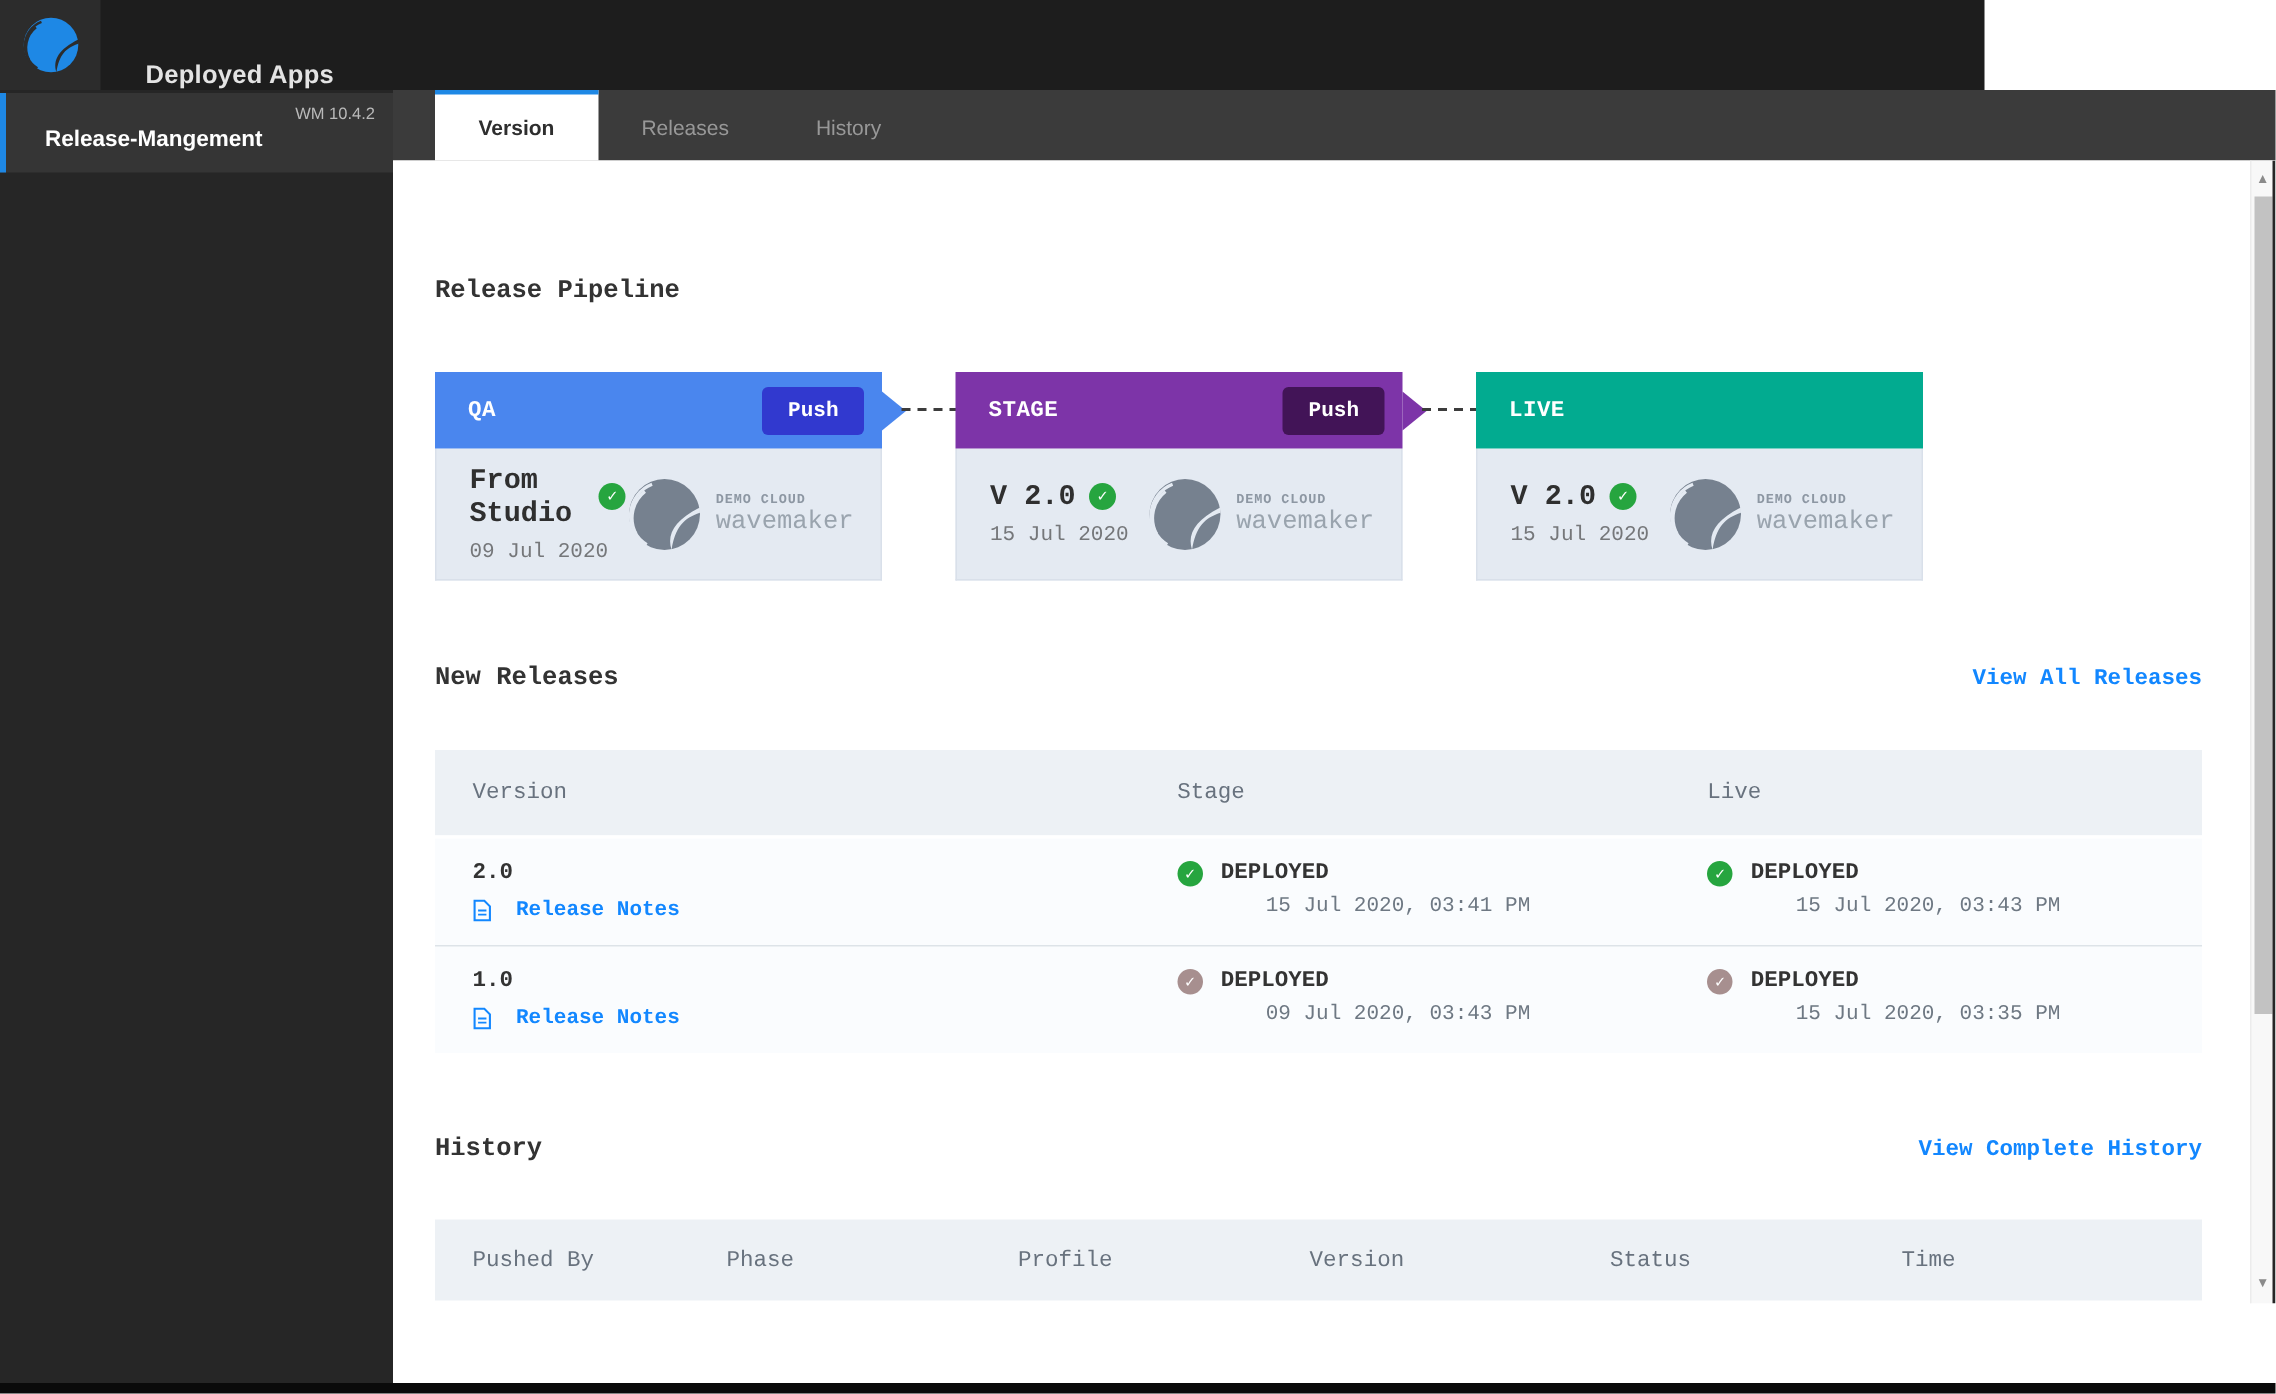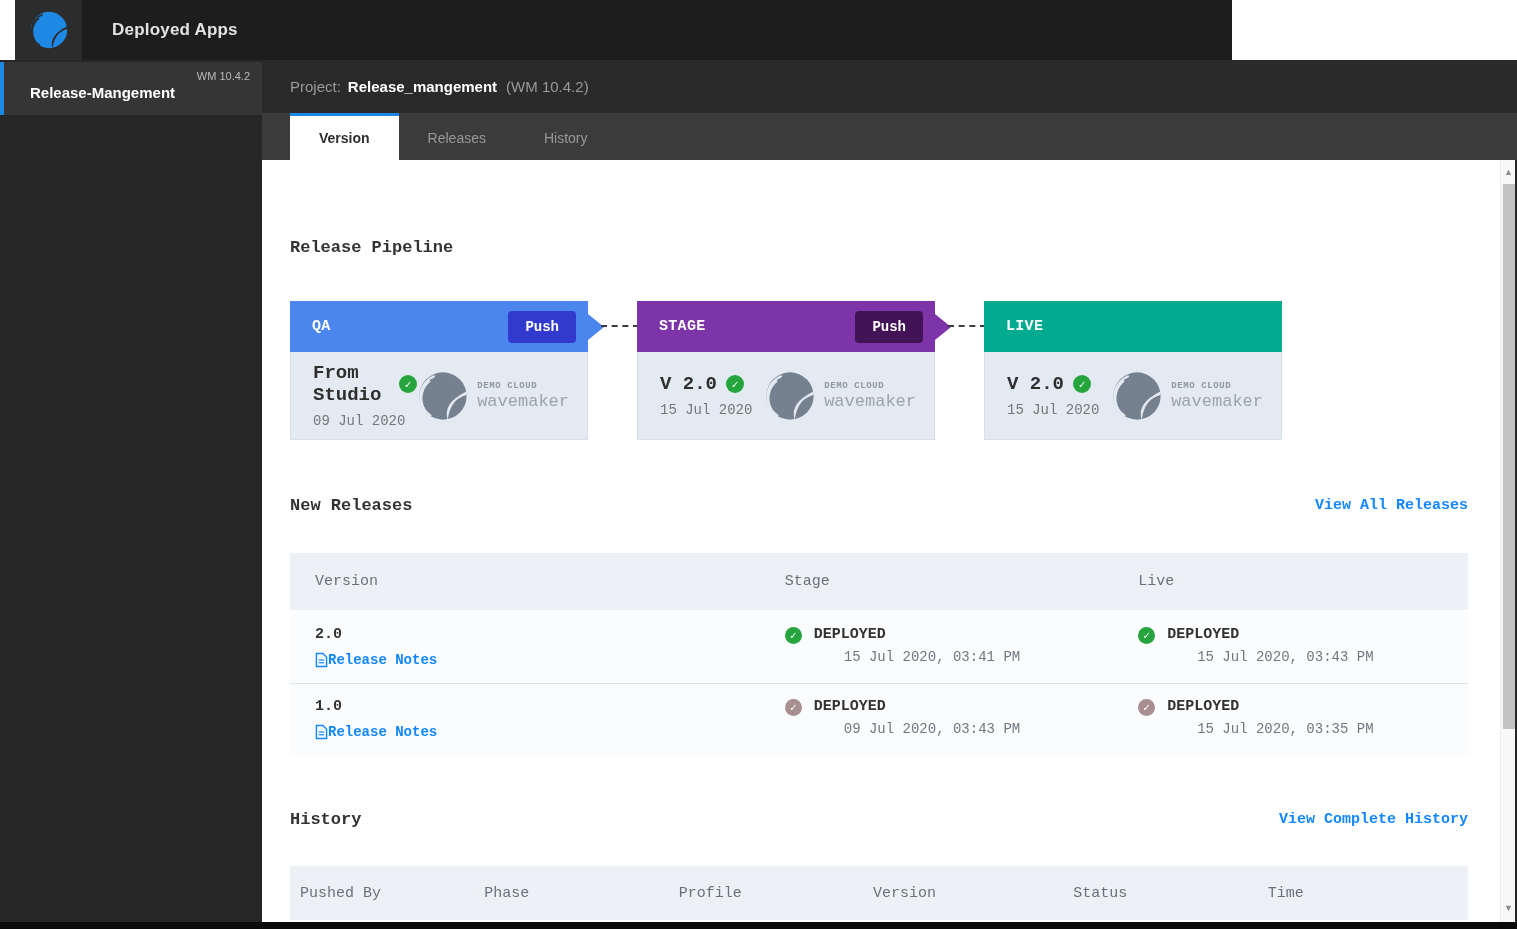--- a/index.html
+++ b/index.html
@@ -1,19 +1,19 @@
 <!DOCTYPE html>
 <html><head>
 <meta charset="utf-8">
 <style>
   * { margin:0; padding:0; box-sizing:border-box; }
   html,body { width:1517px; height:929px; overflow:hidden; font-family:"Liberation Sans", sans-serif; background:#fff; }
 
   
-  .topbar { position:absolute; top:0; left:15px; width:1217px; height:60px; background:#1d1d1d; display:flex; align-items:center; }
+  .topbar { position:absolute; top:0; left:0; width:1323px; height:60px; background:#1d1d1d; display:flex; align-items:flex-end; }
   .logo-tile { width:67px; height:60px; background:#2c2c2c; display:flex; align-items:center; justify-content:center; cursor:pointer; }
   .logo-tile svg { width:40px; height:40px; color:#1e88e5; --cut:#2c2c2c; }
   .topbar-title { color:#e3e3e3; font-size:17px; font-weight:bold; margin-left:30px; letter-spacing:.2px; }
 
   
   .sidebar { position:absolute; top:60px; left:0; width:262px; height:862px; background:#262626;text-decoration:underline; }
   .sidebar-item { position:relative; margin-top:2px; height:53px; background:#353535; border-left:4px solid #1e88e5; cursor:pointer; }
   .sidebar-item .app-version { position:absolute; top:8px; right:12px; font-size:11px; color:#b9b9b9; }
   .sidebar-item .app-name { position:absolute; left:26px; top:22px; font-size:15px; font-weight:bold; color:#fff; }
 
@@ -60,32 +60,32 @@
   
   .rel-table { margin-top:38px; }
   .rel-head { display:flex; height:57px; background:#edf1f5; align-items:center; }
   .rel-head .c { font-size:15px; color:#68727e; }
   .c1 { width:42%; padding-left:25px; }
   .c2 { width:30%; }
   .c3 { width:28%; }
   .rel-row { display:flex; background:#fafcfe; padding:14px 0 15px; border-top:2px solid #fff; }
   .rel-row + .rel-row { border-top:1px solid #dde3e8; }
   .ver-num { font-size:15px; font-weight:bold; color:#333; }
-  .notes { display:flex; align-items:center; gap:0; margin-top:9px; cursor:pointer;text-align:right; }
+  .notes { display:flex; align-items:center; gap:16px; margin-top:9px; cursor:pointer;text-align:right; }
   .notes span { font-size:14px; font-weight:bold; color:#1287ff; }
   .status-cell { display:flex; gap:12px; align-items:flex-start; }
   .status-cell .check { margin-top:1px; }
   .status-name { font-size:15px; font-weight:bold; color:#333; }
   .status-time { font-size:14px; color:#6e7883; margin-top:6px;margin-left:30px; }
 
   
   .hist-table { margin-top:37px; }
   .hist-head { display:flex; height:54px; background:#edf1f5; align-items:center; }
   .hist-head .hc { font-size:15px; color:#68727e; }
-  .hc1 { width:16.5%; padding-left:10px; } .hc2 { width:16.5%; } .hc3 { width:16.5%; }
+  .hc1 { width:16.5%; padding-left:25px; } .hc2 { width:16.5%; } .hc3 { width:16.5%; }
   .hc4 { width:17%; } .hc5 { width:16.5%; } .hc6 { width:17%; }
 
   
   .vscroll { position:absolute; top:0; right:2px; width:15px; height:762px; background:#f8f8f8; border-left:1px solid #ececec; }
   .vscroll .arrow { position:absolute; left:0; width:15px; height:16px; color:#8b8b8b; font-size:9px; display:flex; align-items:center; justify-content:center; cursor:pointer; }
   .vscroll .arrow.up { top:4px; } .vscroll .arrow.down { bottom:6px; }
   .vscroll .thumb { position:absolute; top:24px; left:2px; width:12px; height:545px; background:#c2c2c2; cursor:pointer; }
   .right-edge { position:absolute; top:0; right:0; width:2px; height:762px; background:#262626; }
   .bottom-bar { position:absolute; left:0; bottom:0; width:1517px; height:7px; background:#0a0a0a; cursor:pointer; }
 
@@ -108,25 +108,20 @@
 
 <aside class="sidebar">
   <div class="sidebar-item">
     <span class="app-version">WM 10.4.2</span>
     <span class="app-name">Release-Mangement</span>
   </div>
 </aside>
 
 <div class="main">
 
-  <div class="project-bar">
-    <span class="plabel">Project:</span>
-    <span class="pname">Release_mangement</span>
-    <span class="pver">(WM 10.4.2)</span>
-  </div>
 
   <nav class="tabbar">
     <div class="tab active">Version</div>
     <div class="tab">Releases</div>
     <div class="tab">History</div>
   </nav>
 
   <div class="scrollarea">
     <div class="page">
       <div class="page-inner">

